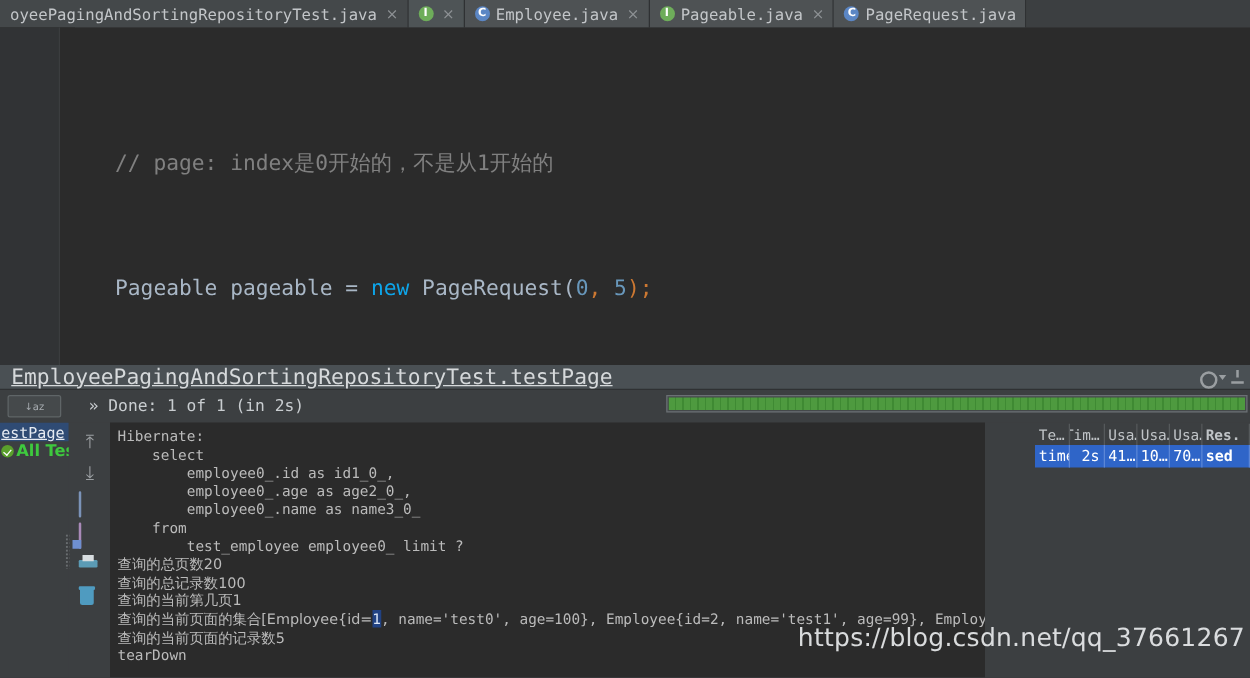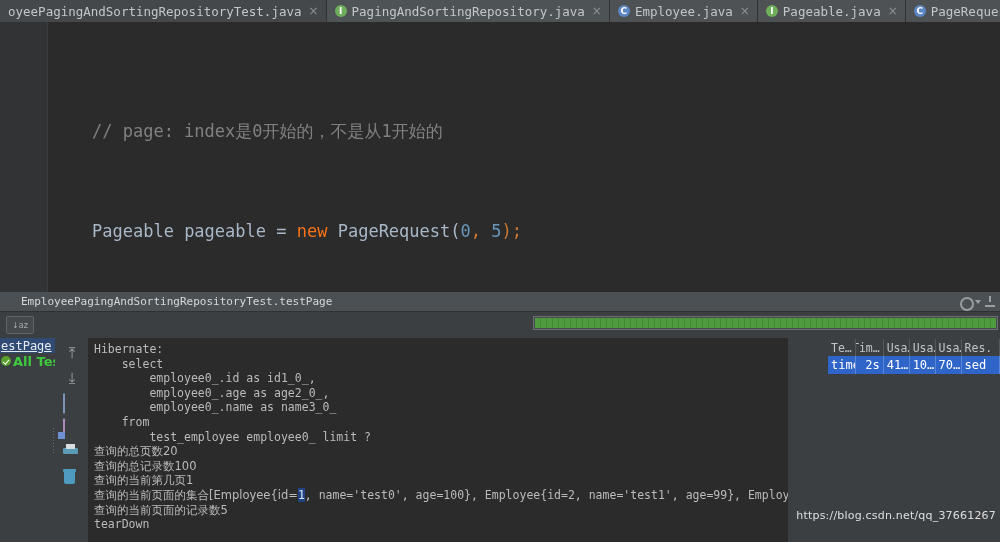--- a/index.html
+++ b/index.html
@@ -55,41 +55,41 @@
   }
   .code {
     position: absolute; left: 60px; top: 0; right: 0; height: 100%;
     padding-top: 22px;
     font-family: "DejaVu Sans Mono", monospace;
     font-size: 17px; line-height: 25px; color: #a9b7c6;
     white-space: pre;
   }
   .ln { height: 25px; padding-left: 32px; }
   .cmt { color: #808080; }
-  .kw  { color: #f97316; }
+  .kw  { color: #0ea5e9; }
   .num { color: #6897bb; }
   .str { color: #6a8759; }
   .fld { color: #9876aa; font-style: italic; }
   .idn { color: #9876aa; }
   .cls { color: #a9b7c6; }
   .semi { color: #cc7832; }
 
   
   .runwin {
     position: absolute; left: 0; top: 292px; width: 1000px; height: 250px;
     background: #3c3f41;
   }
   .run-header {
     position: absolute; left: 0; top: 0; width: 1000px; height: 20px;
     background: #4a5054; border-bottom: 1px solid #2f3133;
     display: flex; align-items: center; justify-content: space-between;
   }
   .run-title {
     font-family: "DejaVu Sans Mono", monospace;
-    font-size: 11px; color: #d6d9db; padding-left: 21px; white-space: nowrap;
+    font-size: 17px; color: #d6d9db; padding-left: 9px; white-space: nowrap; text-decoration: underline;
   }
   .run-hdr-icons { display: flex; align-items: center; gap: 4px; padding-right: 4px; }
   .gear {
     width: 12px; height: 12px; position: relative; display: inline-block;
   }
   .gear::before {
     content: ""; position: absolute; left: 1px; top: 1px;
     width: 10px; height: 10px; border-radius: 50%;
     border: 2px solid #9a9ea1;
   }
@@ -112,21 +112,21 @@
     content: ""; position: absolute; left: 0; bottom: 0;
     width: 10px; height: 2px; background: #9a9ea1;
   }
 
   
   .run-status {
     position: absolute; left: 0; top: 20px; width: 1000px; height: 26px;
     background: #3c3f41; display: flex; align-items: center;
   }
   .sort-btn {
-    width: 28px; height: 18px; margin-left: 6px;
+    width: 43px; height: 18px; margin-left: 6px;
     border: 1px solid #5f6567; background: #45494b; border-radius: 2px;
     display: flex; align-items: center; justify-content: center;
     font-family: "DejaVu Sans", sans-serif; font-size: 8px; color: #a7acb0;
   }
   .done-text {
     margin-left: 22px; font-family: "DejaVu Sans Mono", monospace;
     font-size: 13px; color: #c9cdd0; white-space: nowrap;
   }
   .progress-outer {
     position: absolute; left: 533px; top: 4px; width: 465px; height: 14px;
@@ -245,49 +245,48 @@
   .stats-row {
     display: flex; height: 18px; align-items: stretch;
     font-family: "DejaVu Sans Mono", monospace; font-size: 12px;
     color: #ffffff; background: #2f65c8;
   }
   .stats-row div {
     border-right: 1px solid #5b86d6; padding-left: 3px;
     display: flex; align-items: center; white-space: nowrap; overflow: hidden;
   }
   .c0 { width: 34px; } .c1 { width: 34px; justify-content: flex-end; padding-right: 3px;}
-  .c2 { width: 32px; } .c3 { width: 32px; } .c4 { width: 32px; } .c5 { width: 48px; }
+  .c2 { width: 32px; } .c3 { width: 32px; } .c4 { width: 32px; } .c5 { width: 48px; font-weight: bold; }
 
   
   .summary {
     position: absolute; right: 6px; bottom: 2px;
     text-align: left; font-family: "DejaVu Sans Mono", monospace;
     font-size: 12px; color: #cfd3d6; line-height: 16px; white-space: nowrap;
   }
   .watermark {
     position: absolute; right: 4px; bottom: 20px;
-    font-family: "DejaVu Sans", sans-serif; font-size: 11px;
+    font-family: "DejaVu Sans", sans-serif; font-size: 20px;
     color: #e8eaec; opacity: .92; white-space: nowrap; letter-spacing: .2px;
   }
 </style>
 </head>
 <body>
 
 <div id="app">
 
   <div class="tabbar">
     <div class="tab dim">
       <span>oyeePagingAndSortingRepositoryTest.java</span>
       <span class="tab-close">×</span>
     </div>
     <div class="tab active">
       <span class="tab-ico ico-interface">
         <span>I</span>
       </span>
-      <span>PagingAndSortingRepository.java</span>
       <span class="tab-close">×</span>
     </div>
     <div class="tab">
       <span class="tab-ico ico-class">
         <span>C</span>
       </span>
       <span>Employee.java</span>
       <span class="tab-close">×</span>
     </div>
     <div class="tab">
@@ -340,20 +339,21 @@
         <span class="gear"></span>
         <span class="caret-dn"></span>
         <span class="hide-ico"></span>
       </span>
     </div>
 
     <div class="run-status">
       <span class="sort-btn">
         <span>↓az</span>
       </span>
+      <span class="done-text">» Done: 1 of 1 (in 2s)</span>
       <span class="progress-outer">
         <span class="progress-inner" style="display:block;width:100%"></span>
       </span>
     </div>
 
     <div class="tree-col">
       <div class="tree-node-sel">estPage</div>
       <div class="tree-node-all">
         <span class="ok-dot"></span>
         <span class="tree-all-label">All Tes</span>

